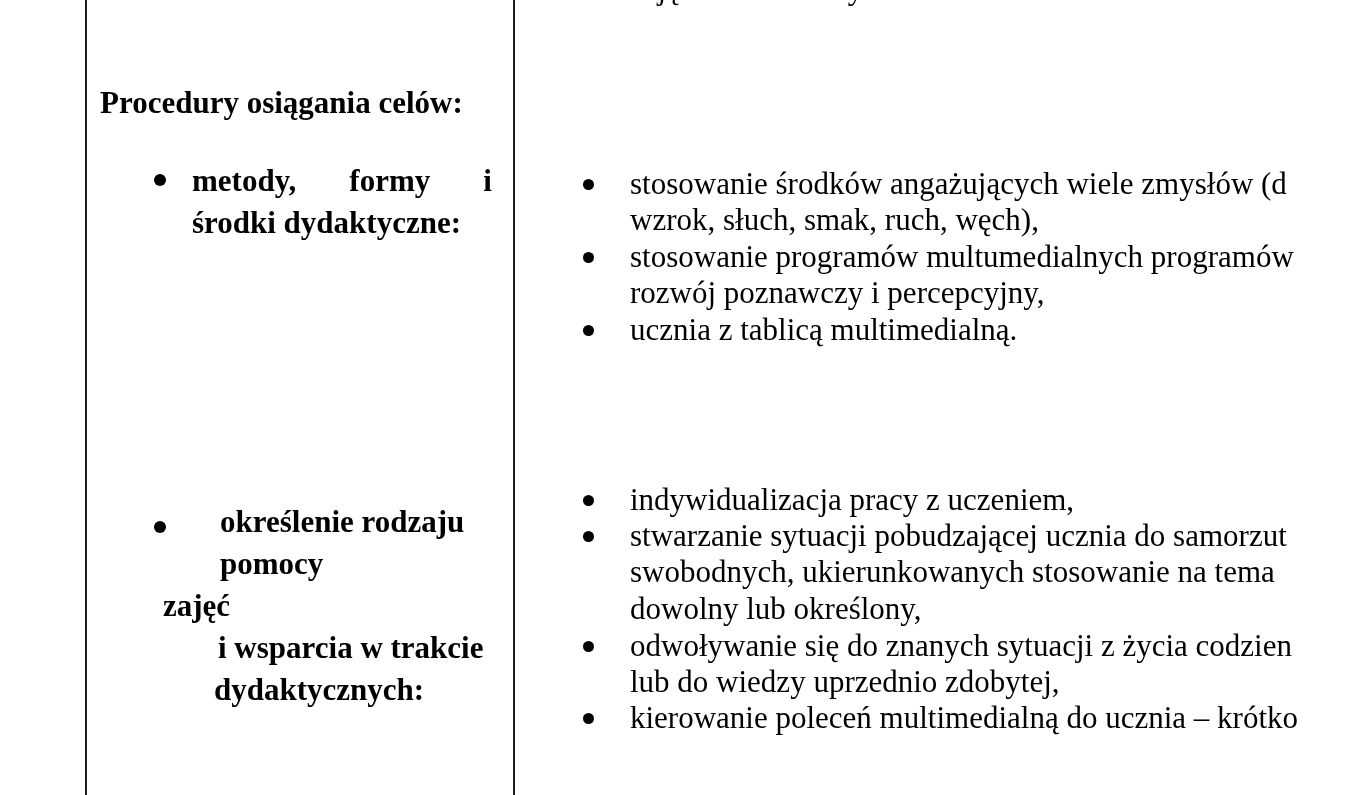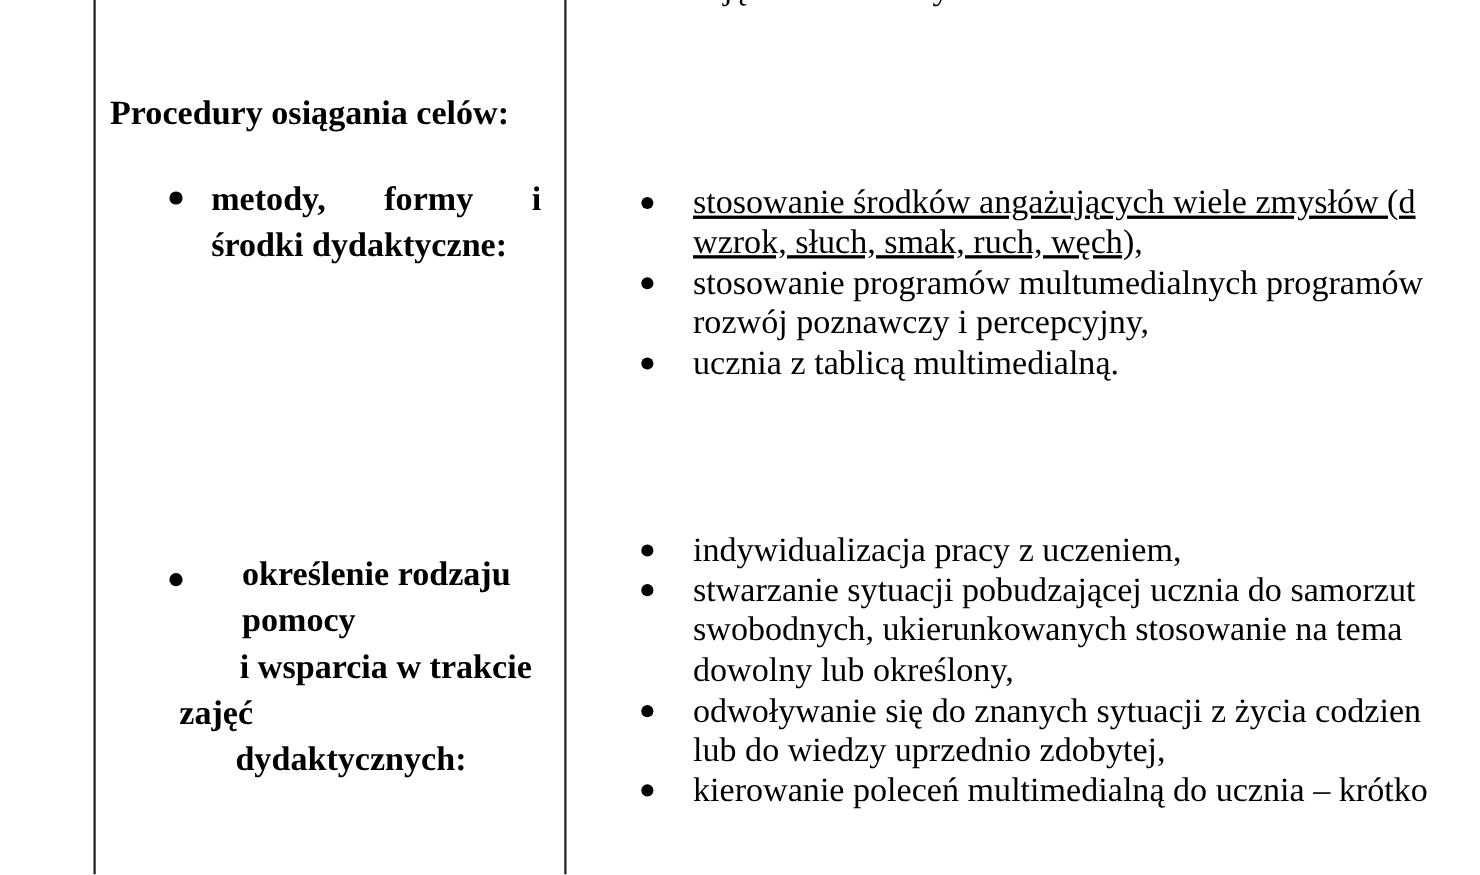--- a/index.html
+++ b/index.html
@@ -35,21 +35,21 @@
   .pl57 { padding-left: 57px; }
   .pl55 { padding-left: 55px; }
   .pl0  { padding-left: 0px;  }
   .pl51 { padding-left: 51px; }
 
   
   .r-block { left: 630px; line-height: 36.5px; }
   .r-block .line { white-space: nowrap; }
   .top-clip { left: 630px; top: -29px; line-height: 36.5px; white-space: nowrap; }
 
-  .r-i1 { top: 165.5px; text-decoration: underline; }
+  .r-i1 { top: 165.5px; }
   .r-i2 { top: 238.5px; }
   .r-i3 { top: 311.5px; }
   .r-i4 { top: 481.5px; }
   .r-i5 { top: 517.5px; }
   .r-i6 { top: 627.5px; }
   .r-i7 { top: 699.5px; }
 
   
   .dot {
     position: absolute;
@@ -78,22 +78,22 @@
 
 <div class="abs left-col-text heading">Procedury osiągania celów:</div>
 
 <span class="dot dot-l dot-l1"></span>
 <div class="abs left-col-text l-item1">metody, formy i środki dydaktyczne:</div>
 
 <span class="dot dot-l dot-l2"></span>
 <div class="abs left-col-text l-item2">
   <div class="line pl57">określenie rodzaju</div>
   <div class="line pl57">pomocy</div>
+  <div class="line pl0">zajęć</div>
   <div class="line pl55">i wsparcia w trakcie</div>
-  <div class="line pl0">zajęć</div>
   <div class="line pl51">dydaktycznych:</div>
 </div>
 
 <span class="dot dot-r dot-r1"></span>
 <div class="abs r-block r-i1">
   <div class="line">stosowanie środków angażujących wiele zmysłów (d</div>
   <div class="line">wzrok, słuch, smak, ruch, węch),</div>
 </div>
 
 <span class="dot dot-r dot-r2"></span>

